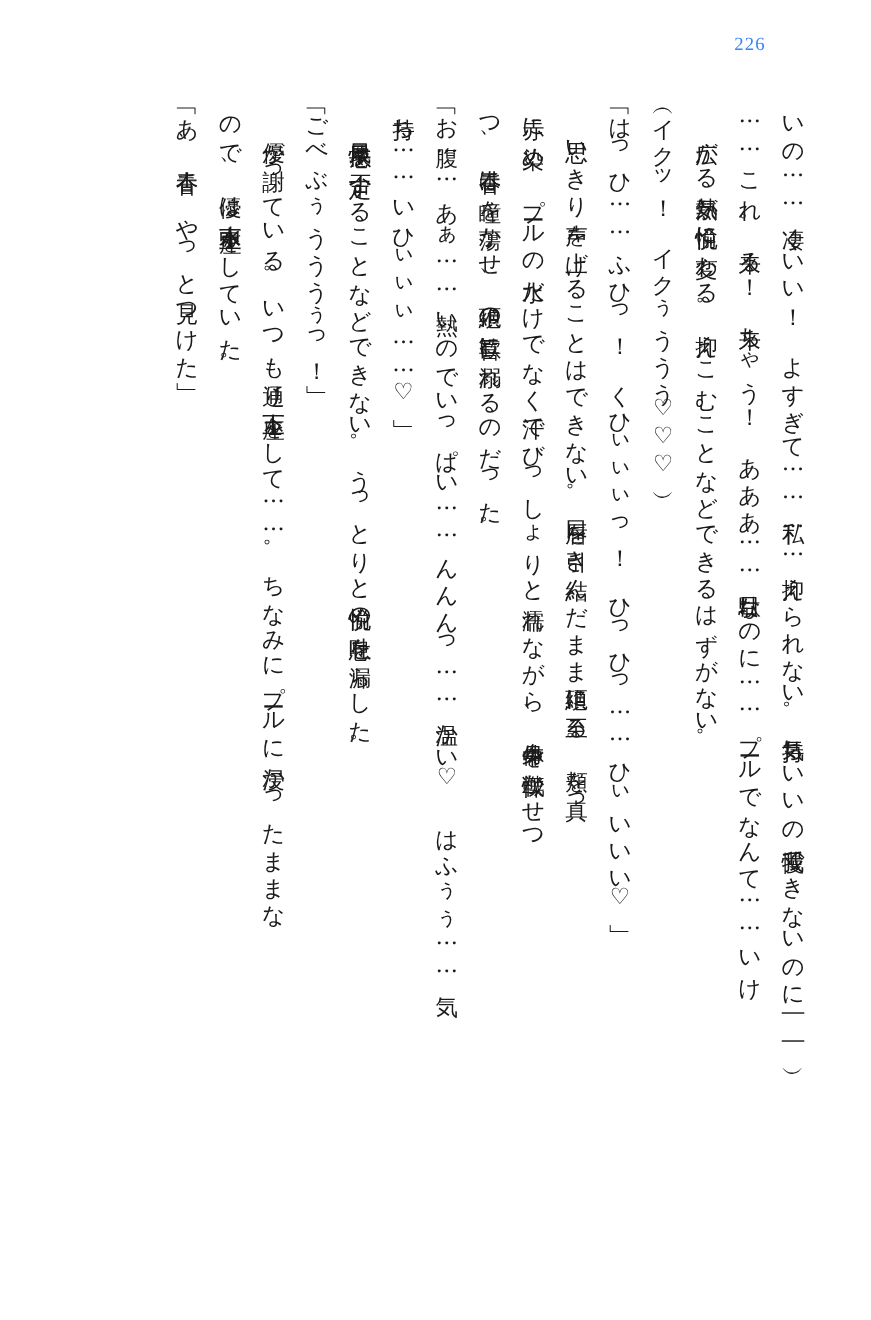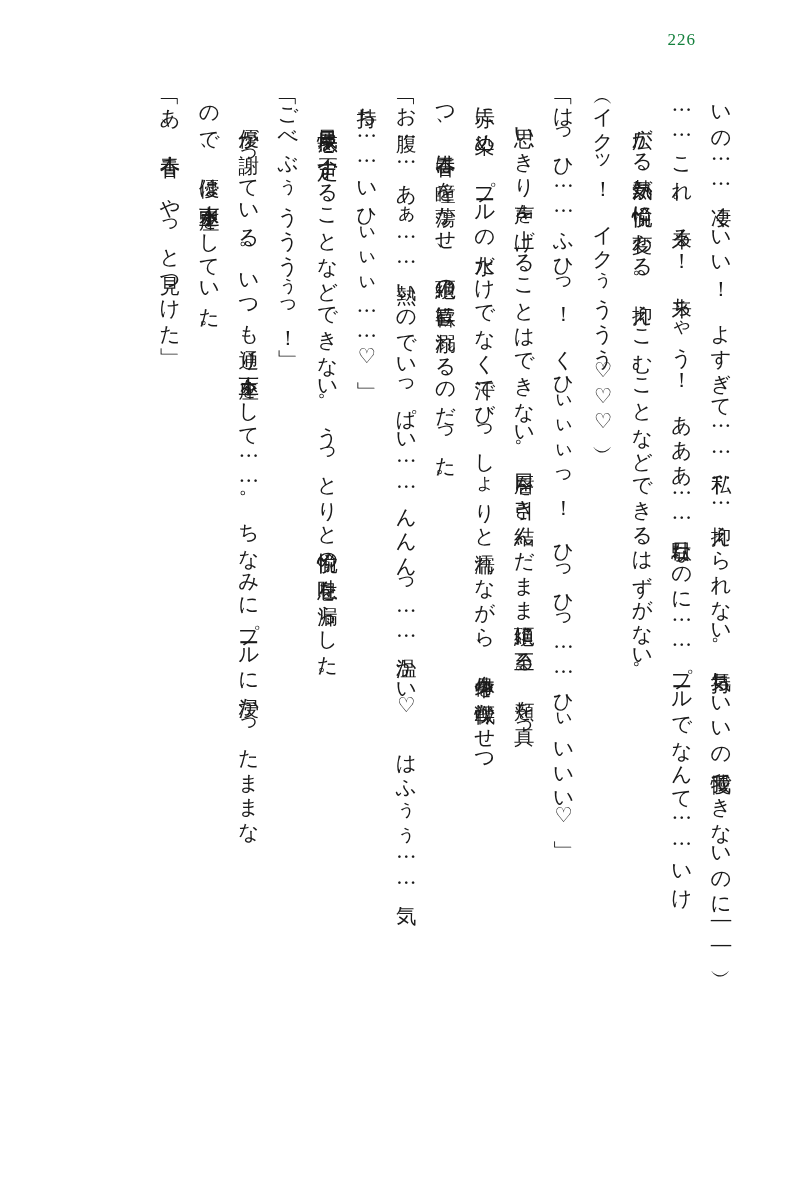--- a/index.html
+++ b/index.html
@@ -19,21 +19,21 @@
     position: absolute;
     inset: 0;
     background: #ffffff;
   }
   .page-number {
     position: absolute;
     top: 30px;
     right: 96px;
     font-size: 17px;
     letter-spacing: 1px;
-    color: #15803d;
+    color: #3b82f6;
     font-family: "Liberation Serif", "DejaVu Serif", serif;
   }
   .body-text {
     position: absolute;
     top: 92px;
     left: 40px;
     right: 52px;
     bottom: 40px;
     writing-mode: vertical-rl;
     text-orientation: upright;

